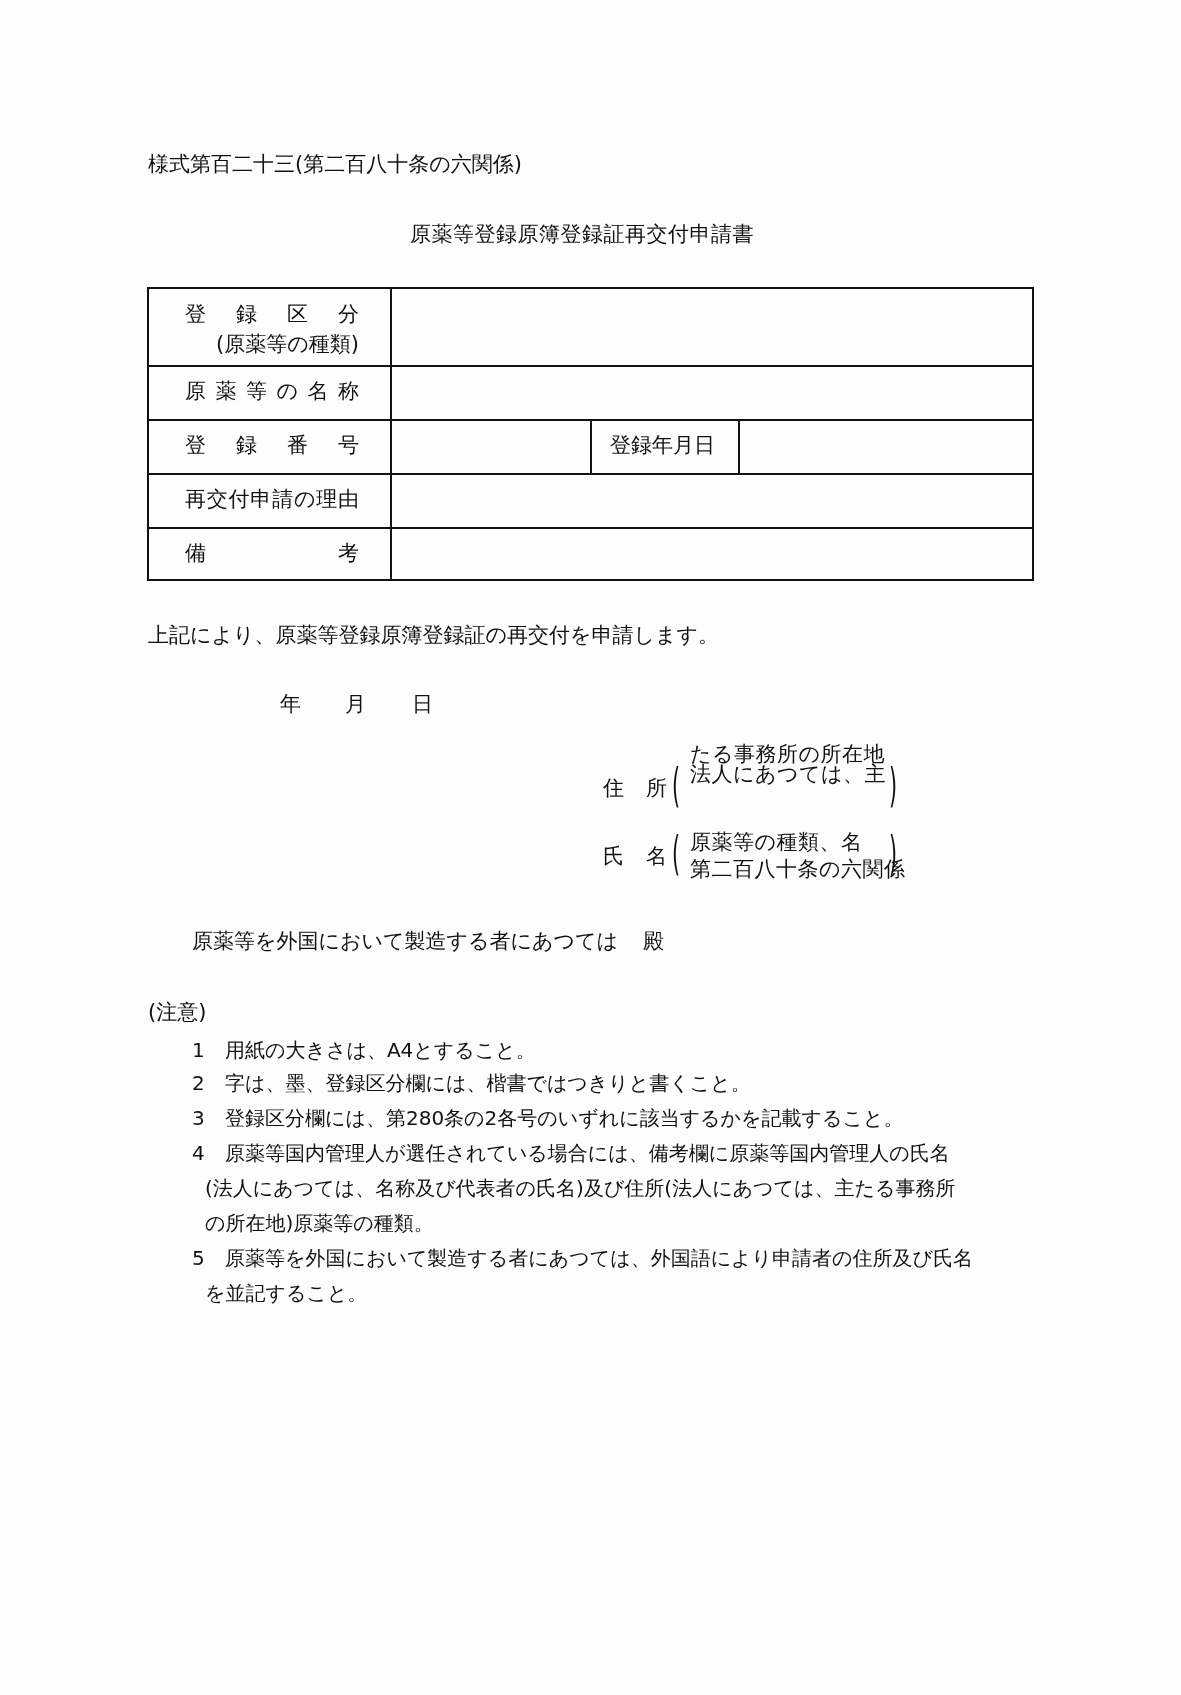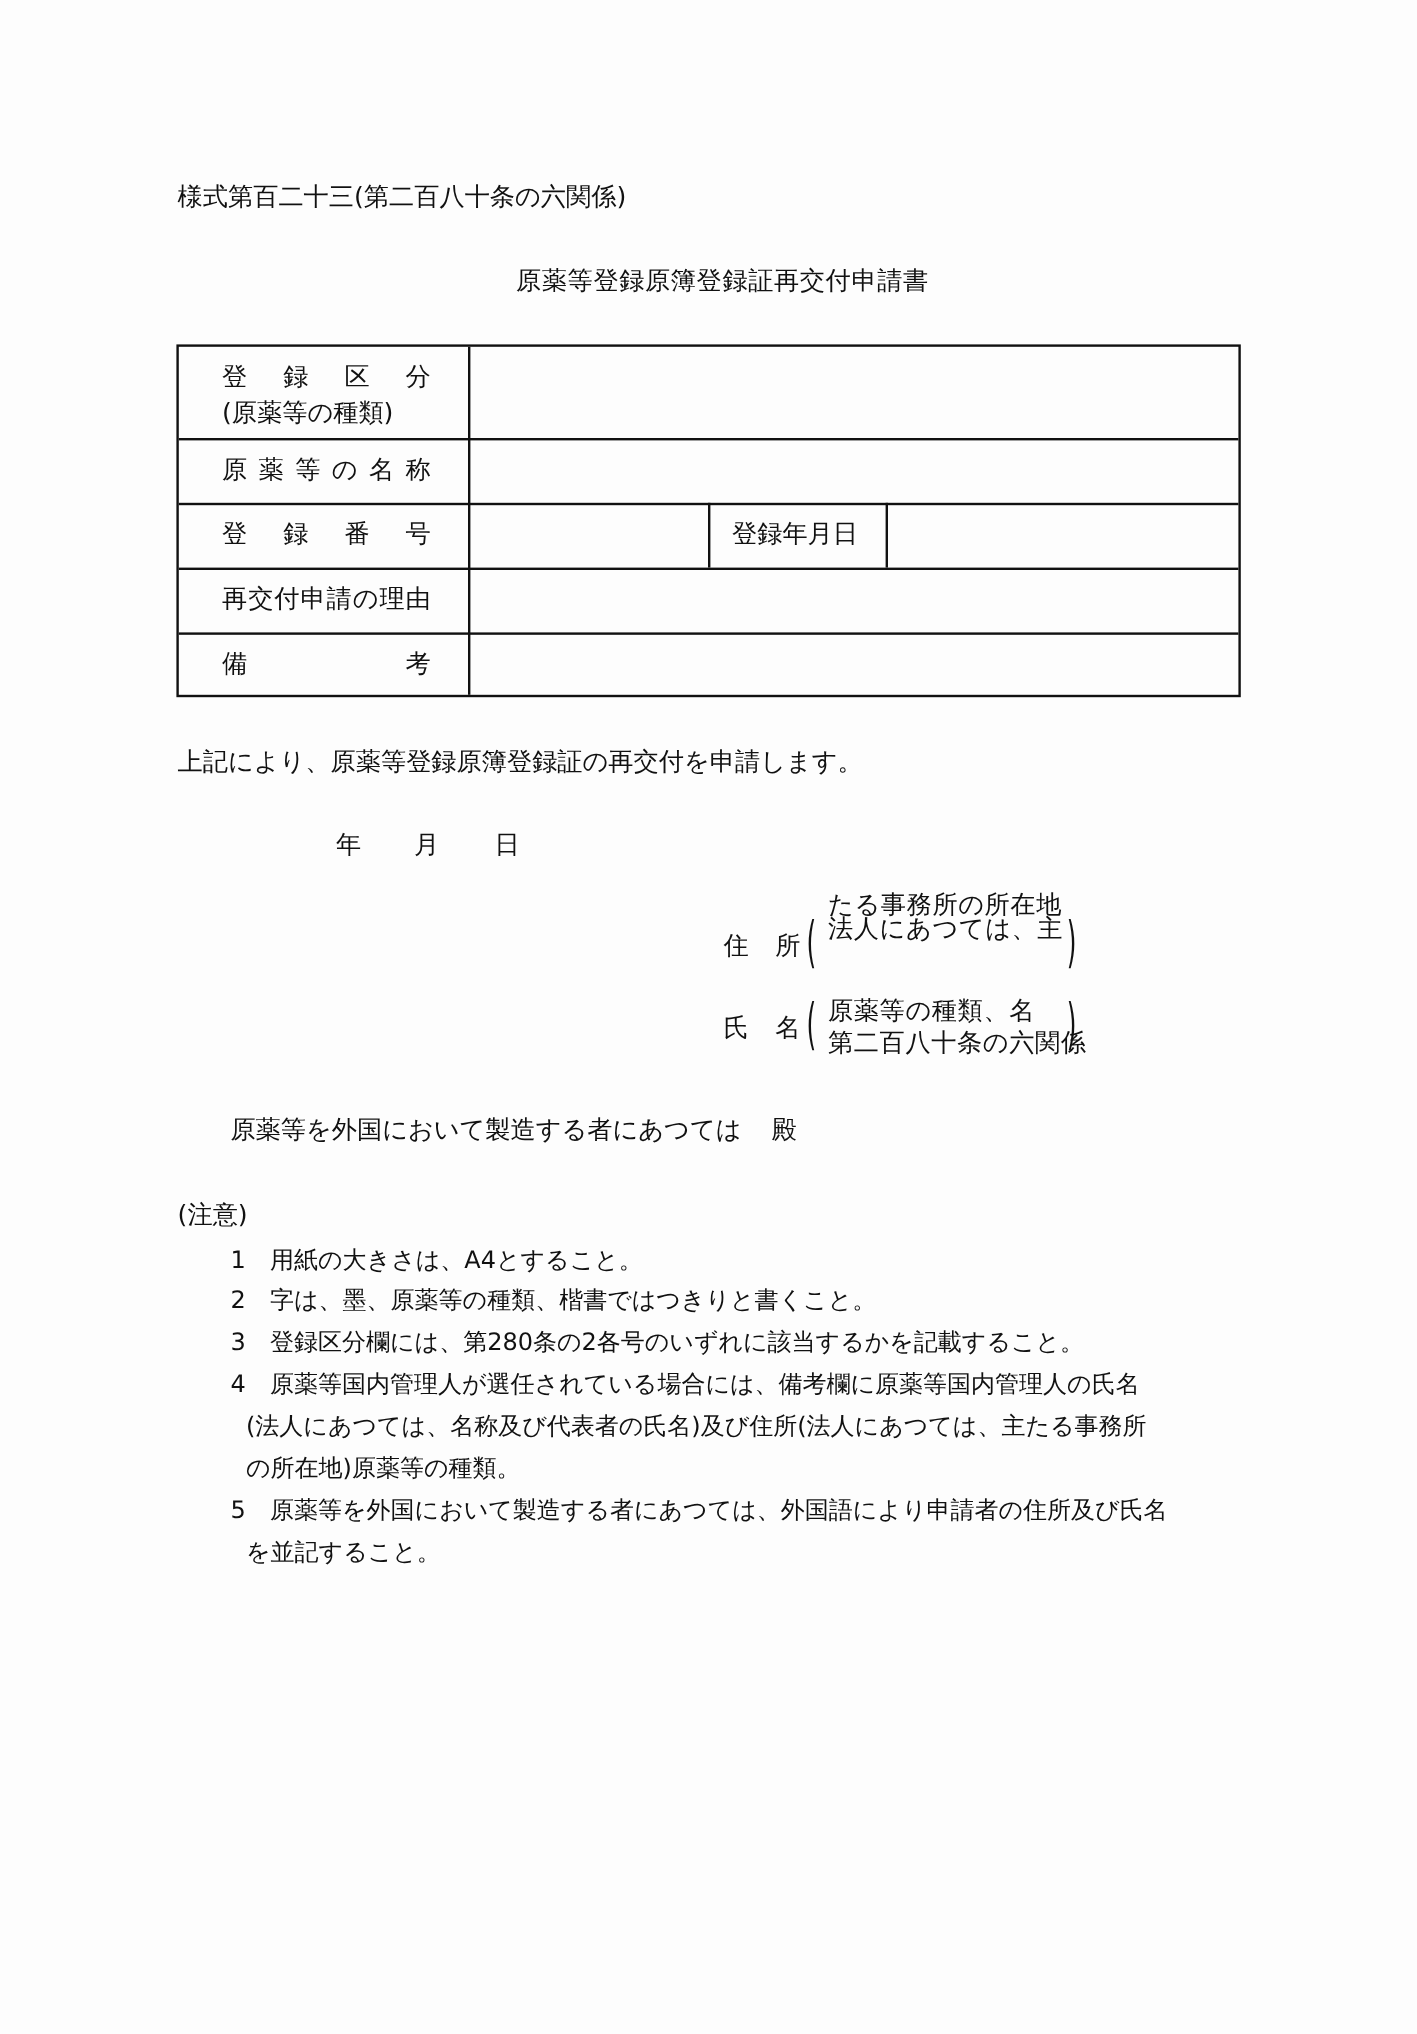--- a/index.html
+++ b/index.html
@@ -7,28 +7,28 @@
     width: 1181px; height: 1695px;
     background: #fdfdfd;
     position: relative;
     font-family: "DejaVu Sans", "Liberation Sans", sans-serif;
     color: #111;
     overflow: hidden;
   }
   .abs { position: absolute; white-space: nowrap; line-height: 1; }
   .t22 { font-size: 21px; }
   .form-no { left: 148px; top: 154px; }
-  .doc-title { left: 410px; top: 224px; font-size: 21px; letter-spacing: 0.5px; margin-left: 20px; }
+  .doc-title { left: 410px; top: 224px; font-size: 21px; letter-spacing: 0.5px; }
 
   .tbl { position: absolute; left: 147px; top: 287px; width: 887px; height: 294px;
          border: 2px solid #111; box-sizing: border-box; }
   .hline { position: absolute; left: 0; right: 0; height: 0; border-top: 2px solid #111; }
   .vline { position: absolute; width: 0; border-left: 2px solid #111; }
   .lbl { position: absolute; left: 36px; width: 174px; display: flex; justify-content: space-between; font-size: 21px; line-height: 1; }
-  .lbl-sub { position: absolute; left: 36px; width: 174px; text-align: left; font-size: 21px; line-height: 1; }
+  .lbl-sub { position: absolute; left: 36px; width: 174px; text-align: right; font-size: 21px; line-height: 1; }
   .cell-field { position: absolute; }
 
   .statement { left: 148px; top: 625px; font-size: 21px; }
   .date-row { top: 694px; font-size: 21px; }
 
   .sig-label { font-size: 21px; }
   .paren { position: absolute; font-size: 46px; line-height: 1; transform: scaleX(0.45); transform-origin: left top; font-family: "DejaVu Sans", sans-serif; }
   .sig-note { font-size: 21px; letter-spacing: 0.5px; }
 
   .addressee { left: 192px; top: 931px; font-size: 21px; }
@@ -125,21 +125,21 @@
 
 <div class="abs addressee">原薬等を外国において製造する者にあつては</div>
 <div class="abs t22" style="left:643px; top:931px">殿</div>
 
 <div class="abs notes-h">(注意)</div>
 
 <div class="abs note-num" style="top:1040px">1</div>
 <div class="abs note-text" style="top:1040px">用紙の大きさは、A4とすること。</div>
 
 <div class="abs note-num" style="top:1073px">2</div>
-<div class="abs note-text" style="top:1073px">字は、墨、原薬等の種類、楷書ではつきりと書くこと。</div>
+<div class="abs note-text" style="top:1073px">字は、墨、登録区分欄には、楷書ではつきりと書くこと。</div>
 
 <div class="abs note-num" style="top:1108px">3</div>
 <div class="abs note-text" style="top:1108px">登録区分欄には、第280条の2各号のいずれに該当するかを記載すること。</div>
 
 <div class="abs note-num" style="top:1143px">4</div>
 <div class="abs note-text" style="top:1143px">原薬等国内管理人が選任されている場合には、備考欄に原薬等国内管理人の氏名</div>
 <div class="abs note-cont" style="top:1178px">(法人にあつては、名称及び代表者の氏名)及び住所(法人にあつては、主たる事務所</div>
 <div class="abs note-cont" style="top:1213px">の所在地)原薬等の種類。</div>
 
 <div class="abs note-num" style="top:1248px">5</div>

